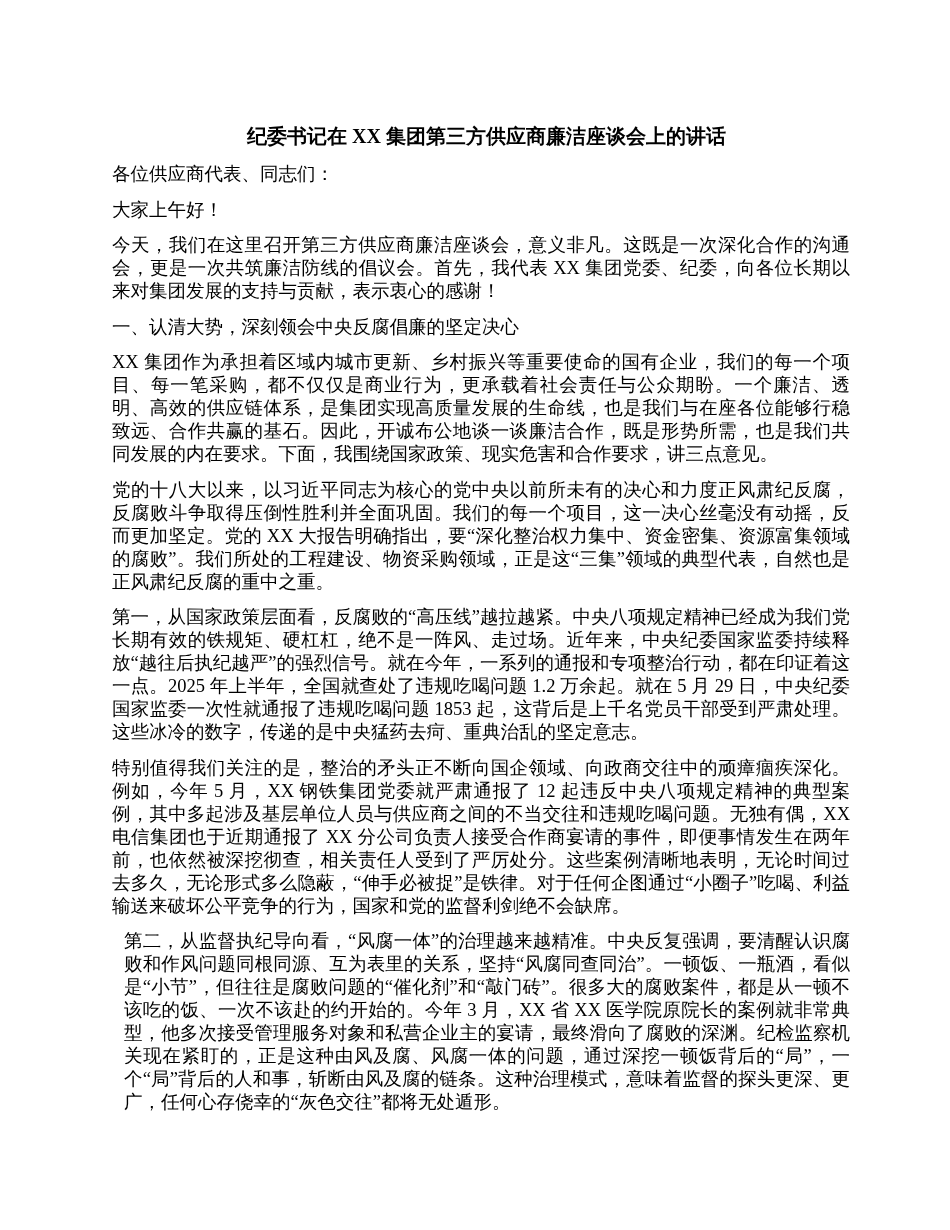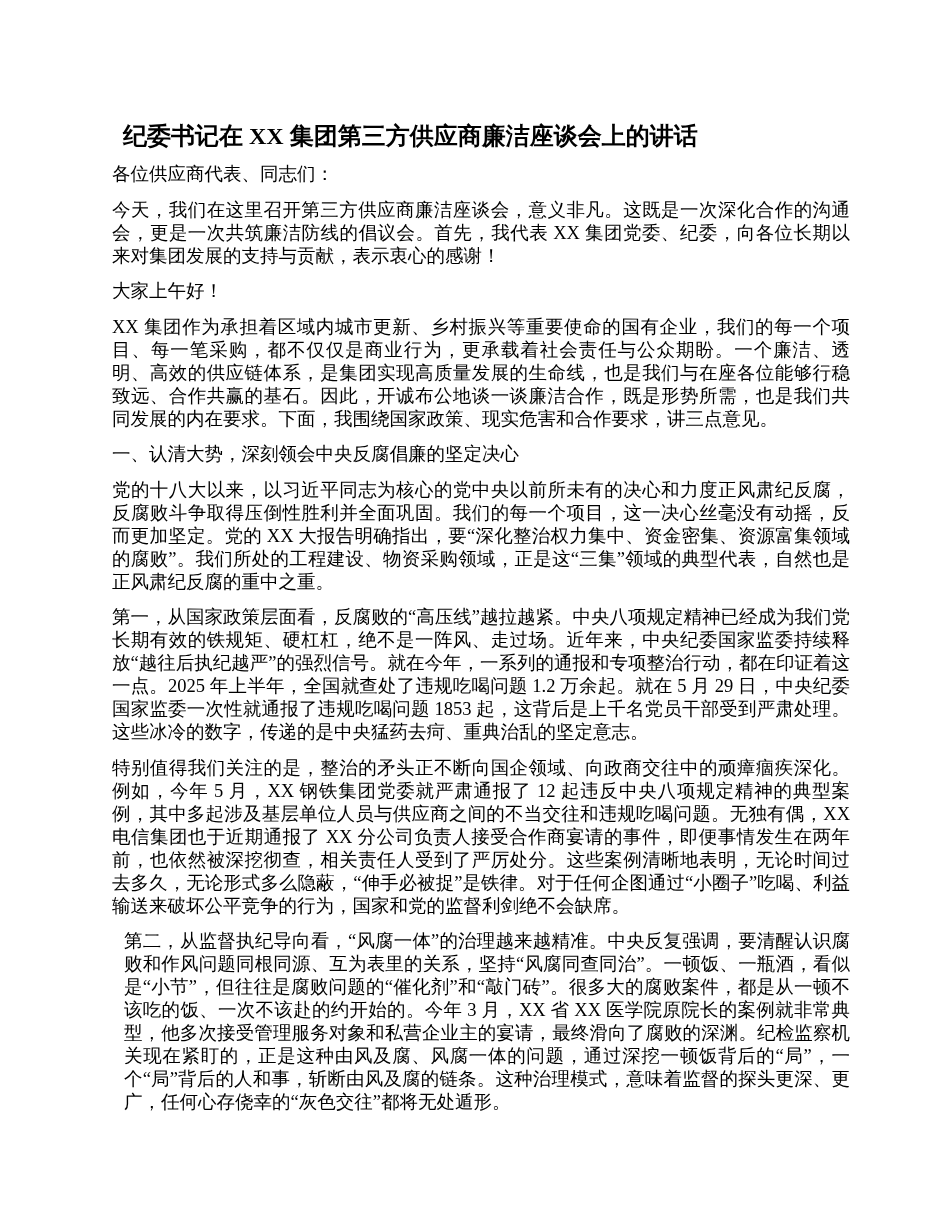--- a/index.html
+++ b/index.html
@@ -18,51 +18,51 @@
     width: 950px;
     height: 1230px;
     padding: 124px 100px 0 112px;
     background: #ffffff;
     color: #000000;
     font-family: "Liberation Serif", "DejaVu Serif", serif;
     font-size: 18.5px;
     line-height: 23px;
   }
   .doc-title {
-    font-size: 24px;
+    font-size: 20px;
     font-weight: bold;
     margin: 0 0 15px 11px;
     line-height: 24px;
-    text-align: left;
+    text-align: center;
   }
   .para {
     margin: 0 0 12.5px 0;
     text-align: justify;
     word-break: break-all;
   }
   .para:last-child {
     margin-bottom: 0;
     margin-left: 12px;
   }
 </style>
 </head>
 <body>
 
 <div class="page">
   <h1 class="doc-title">纪委书记在 XX 集团第三方供应商廉洁座谈会上的讲话</h1>
 
   <p class="para">各位供应商代表、同志们：</p>
 
+  <p class="para">大家上午好！</p>
+
   <p class="para">今天，我们在这里召开第三方供应商廉洁座谈会，意义非凡。这既是一次深化合作的沟通会，更是一次共筑廉洁防线的倡议会。首先，我代表 XX 集团党委、纪委，向各位长期以来对集团发展的支持与贡献，表示衷心的感谢！</p>
 
-  <p class="para">大家上午好！</p>
+  <p class="para">一、认清大势，深刻领会中央反腐倡廉的坚定决心</p>
 
   <p class="para">XX 集团作为承担着区域内城市更新、乡村振兴等重要使命的国有企业，我们的每一个项目、每一笔采购，都不仅仅是商业行为，更承载着社会责任与公众期盼。一个廉洁、透明、高效的供应链体系，是集团实现高质量发展的生命线，也是我们与在座各位能够行稳致远、合作共赢的基石。因此，开诚布公地谈一谈廉洁合作，既是形势所需，也是我们共同发展的内在要求。下面，我围绕国家政策、现实危害和合作要求，讲三点意见。</p>
-
-  <p class="para">一、认清大势，深刻领会中央反腐倡廉的坚定决心</p>
 
   <p class="para">党的十八大以来，以习近平同志为核心的党中央以前所未有的决心和力度正风肃纪反腐，反腐败斗争取得压倒性胜利并全面巩固。我们的每一个项目，这一决心丝毫没有动摇，反而更加坚定。党的 XX 大报告明确指出，要“深化整治权力集中、资金密集、资源富集领域的腐败”。我们所处的工程建设、物资采购领域，正是这“三集”领域的典型代表，自然也是正风肃纪反腐的重中之重。</p>
 
   <p class="para">第一，从国家政策层面看，反腐败的“高压线”越拉越紧。中央八项规定精神已经成为我们党长期有效的铁规矩、硬杠杠，绝不是一阵风、走过场。近年来，中央纪委国家监委持续释放“越往后执纪越严”的强烈信号。就在今年，一系列的通报和专项整治行动，都在印证着这一点。2025 年上半年，全国就查处了违规吃喝问题 1.2 万余起。就在 5 月 29 日，中央纪委国家监委一次性就通报了违规吃喝问题 1853 起，这背后是上千名党员干部受到严肃处理。这些冰冷的数字，传递的是中央猛药去疴、重典治乱的坚定意志。</p>
 
   <p class="para">特别值得我们关注的是，整治的矛头正不断向国企领域、向政商交往中的顽瘴痼疾深化。例如，今年 5 月，XX 钢铁集团党委就严肃通报了 12 起违反中央八项规定精神的典型案例，其中多起涉及基层单位人员与供应商之间的不当交往和违规吃喝问题。无独有偶，XX 电信集团也于近期通报了 XX 分公司负责人接受合作商宴请的事件，即便事情发生在两年前，也依然被深挖彻查，相关责任人受到了严厉处分。这些案例清晰地表明，无论时间过去多久，无论形式多么隐蔽，“伸手必被捉”是铁律。对于任何企图通过“小圈子”吃喝、利益输送来破坏公平竞争的行为，国家和党的监督利剑绝不会缺席。</p>
 
   <p class="para">第二，从监督执纪导向看，“风腐一体”的治理越来越精准。中央反复强调，要清醒认识腐败和作风问题同根同源、互为表里的关系，坚持“风腐同查同治”。一顿饭、一瓶酒，看似是“小节”，但往往是腐败问题的“催化剂”和“敲门砖”。很多大的腐败案件，都是从一顿不该吃的饭、一次不该赴的约开始的。今年 3 月，XX 省 XX 医学院原院长的案例就非常典型，他多次接受管理服务对象和私营企业主的宴请，最终滑向了腐败的深渊。纪检监察机关现在紧盯的，正是这种由风及腐、风腐一体的问题，通过深挖一顿饭背后的“局”，一个“局”背后的人和事，斩断由风及腐的链条。这种治理模式，意味着监督的探头更深、更广，任何心存侥幸的“灰色交往”都将无处遁形。</p>
 </div>
 

